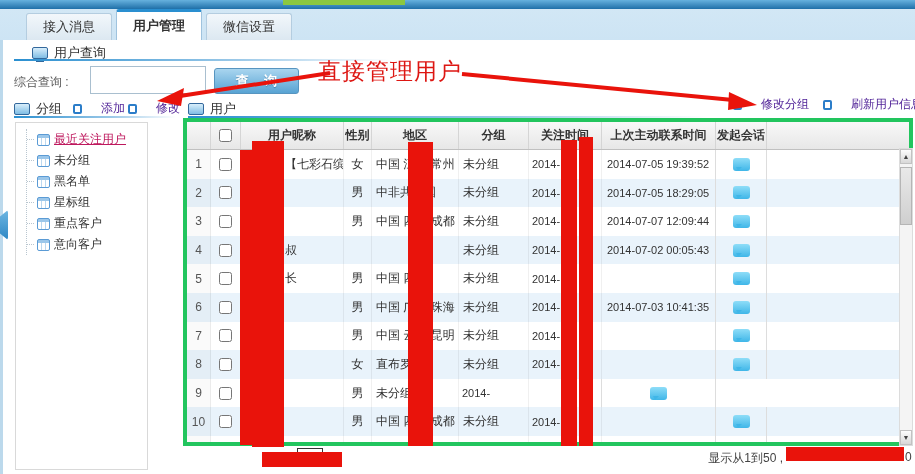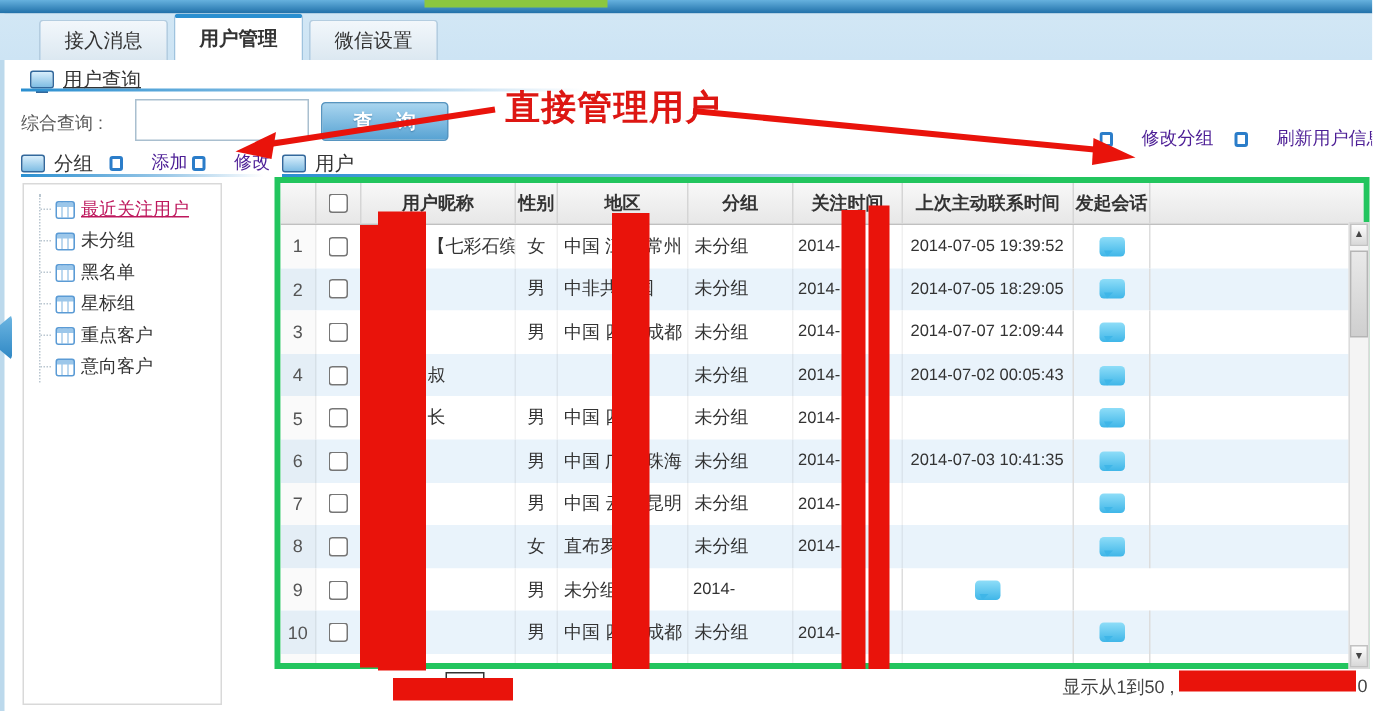--- a/index.html
+++ b/index.html
@@ -118,44 +118,44 @@
   .vbar { width:3px; height:10px; background:#2f7ed0; }
   .refresh { font-size:15px; font-weight:bold; color:#42a948; margin-left:4px; cursor:pointer; }
   .spacer-mid { width:96px; }
   .shown-info { position:absolute; top:450px; right:132px; font-size:12px; color:#444; }
   .info-suffix { position:absolute; top:450px; left:905px; font-size:12px; color:#444; }
 
   
   .redact { position:absolute; background:#e9130b; z-index:31; }
   .pginput-frag { position:absolute; left:297px; top:448px; width:26px; height:11px;
                   border:1px solid #333; background:#fff; z-index:30; }
-  .anno-text { position:absolute; left:337px; top:56px; font-family:"DejaVu Serif","Liberation Serif",serif;
-               font-size:23px; font-weight:bold; color:#dd1612; letter-spacing:1px; z-index:40; white-space:nowrap; }
+  .anno-text { position:absolute; left:318px; top:56px; font-family:"DejaVu Serif","Liberation Serif",serif;
+               font-size:23px; font-weight:normal; color:#dd1612; letter-spacing:1px; z-index:40; white-space:nowrap; }
   .arrows { position:absolute; left:0; top:0; width:915px; height:474px; z-index:39; pointer-events:none; }
 
-  .userlinks { position:absolute; top:84px; left:733px; width:182px; display:flex; gap:14px; overflow:hidden; }
+  .userlinks { position:absolute; top:96px; left:733px; width:182px; display:flex; gap:14px; overflow:hidden; }
 </style>
 </head>
 <body>
 
 <div class="page">
 
   <div class="topbar">
     <div class="green-seg"></div>
   </div>
   <div class="left-edge"></div>
   <div class="tabrow">
     <div class="tabs">
       <div class="tab">接入消息</div>
       <div class="tab active">用户管理</div>
       <div class="tab">微信设置</div>
     </div>
   </div>
 
-  <div class="sec-head" style="left:20px; top:44px;text-decoration:underline;">
+  <div class="sec-head" style="left:32px; top:44px;">
     <span class="pc-icon"></span>
     <span>用户查询</span>
   </div>
   <div class="underline" style="left:14px; top:59px; width:376px;"></div>
   <div class="q-label">综合查询 :</div>
   <input class="q-input" type="text" value="" style="">
   <button class="q-btn">查 询</button>
 
   <div class="sec-head" style="left:14px; top:100px;">
     <span class="pc-icon"></span>

